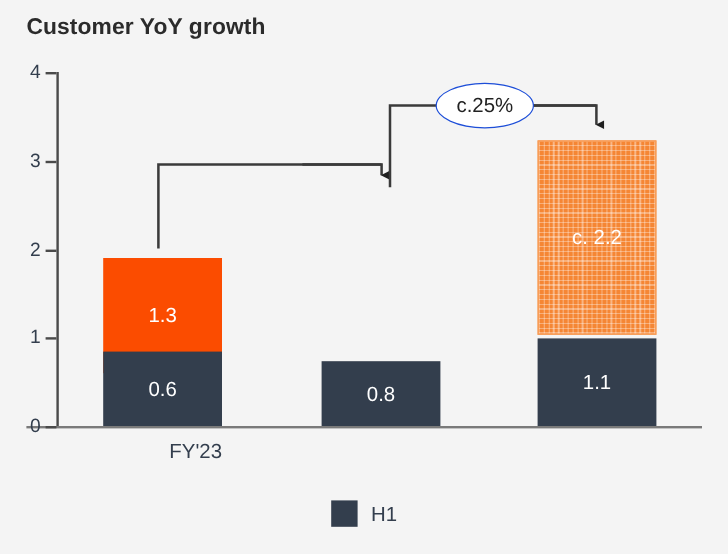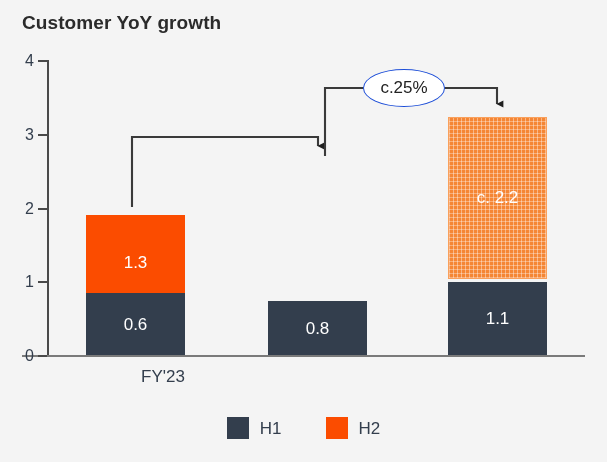--- a/index.html
+++ b/index.html
@@ -241,19 +241,15 @@
     <div class="callout-bubble" id="callout-1" style="left:363px; top:69px; width:82px; height:38px;">
       <span>c.25%</span>
     </div>
   </div>
 
   <div id="legend">
     <div class="legend-item">
       <span class="legend-swatch" id="legend-swatch-0" style="background: rgb(51, 62, 77);"></span>
       <span class="legend-label">H1</span>
     </div>
-    <div class="legend-item">
-      <span class="legend-swatch" id="legend-swatch-1" style="background: rgb(251, 76, 0);"></span>
-      <span class="legend-label">H2</span>
-    </div>
   </div>
 
 </div>
 
 </body></html>

